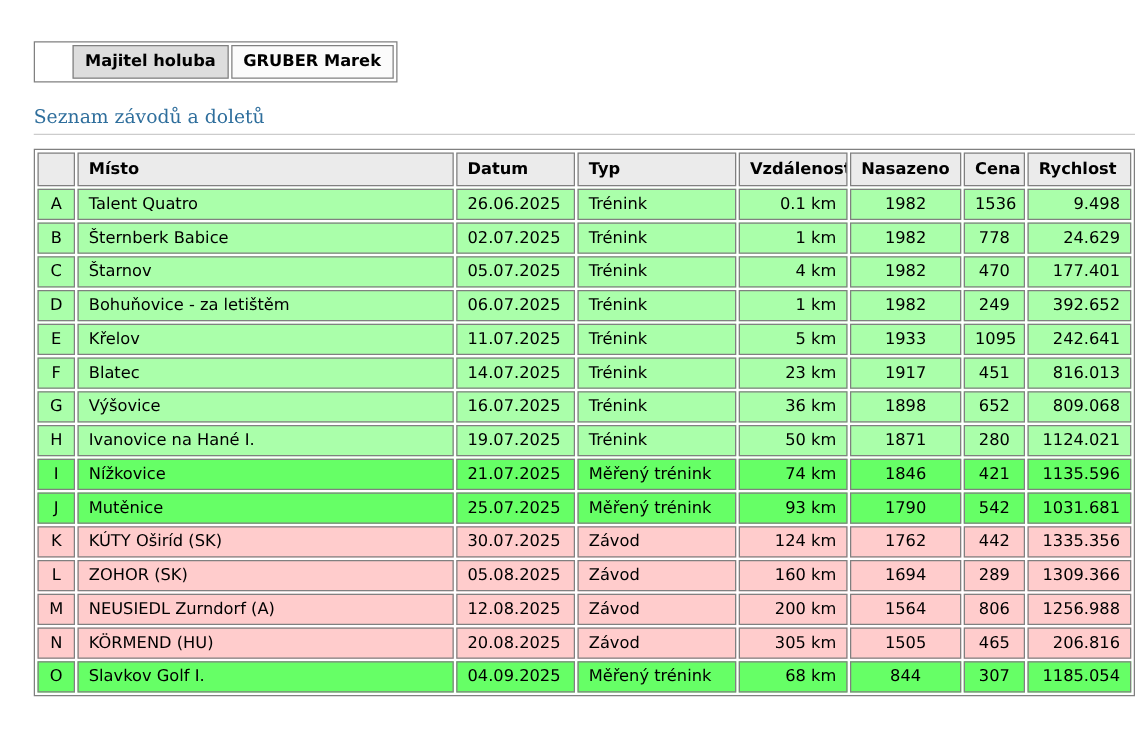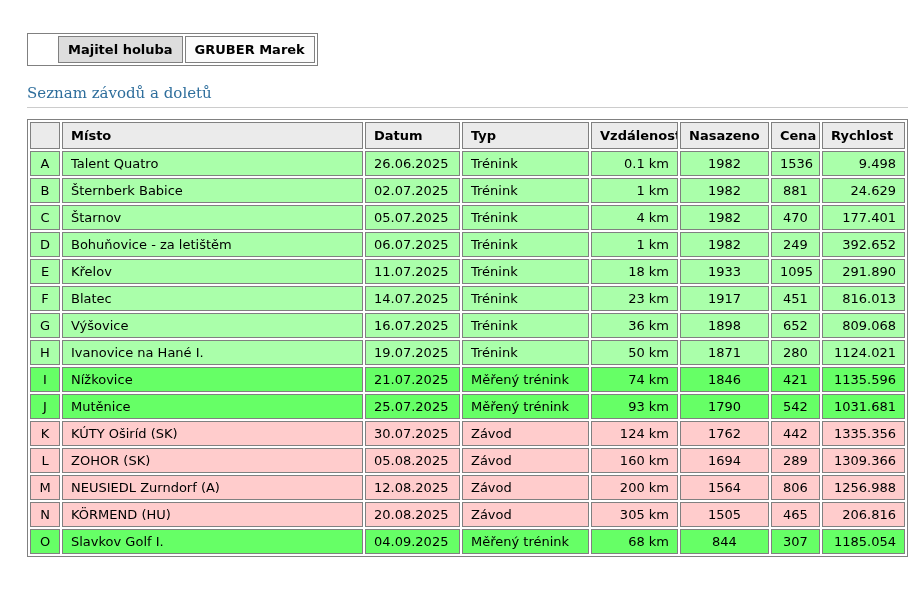--- a/index.html
+++ b/index.html
@@ -148,21 +148,21 @@
     <td class="al-c">1536</td>
     <td class="al-r">9.498</td>
   </tr>
         <tr class="row-trenink">
     <td class="al-c">B</td>
     <td>Šternberk Babice</td>
     <td>02.07.2025</td>
     <td>Trénink</td>
     <td class="al-r">1 km</td>
     <td class="al-c">1982</td>
-    <td class="al-c">881</td>
+    <td class="al-c">778</td>
     <td class="al-r">24.629</td>
   </tr>
         <tr class="row-trenink">
     <td class="al-c">C</td>
     <td>Štarnov</td>
     <td>05.07.2025</td>
     <td>Trénink</td>
     <td class="al-r">4 km</td>
     <td class="al-c">1982</td>
     <td class="al-c">470</td>
@@ -176,24 +176,24 @@
     <td class="al-r">1 km</td>
     <td class="al-c">1982</td>
     <td class="al-c">249</td>
     <td class="al-r">392.652</td>
   </tr>
         <tr class="row-trenink">
     <td class="al-c">E</td>
     <td>Křelov</td>
     <td>11.07.2025</td>
     <td>Trénink</td>
-    <td class="al-r">18 km</td>
+    <td class="al-r">5 km</td>
     <td class="al-c">1933</td>
     <td class="al-c">1095</td>
-    <td class="al-r">291.890</td>
+    <td class="al-r">242.641</td>
   </tr>
         <tr class="row-trenink">
     <td class="al-c">F</td>
     <td>Blatec</td>
     <td>14.07.2025</td>
     <td>Trénink</td>
     <td class="al-r">23 km</td>
     <td class="al-c">1917</td>
     <td class="al-c">451</td>
     <td class="al-r">816.013</td>

